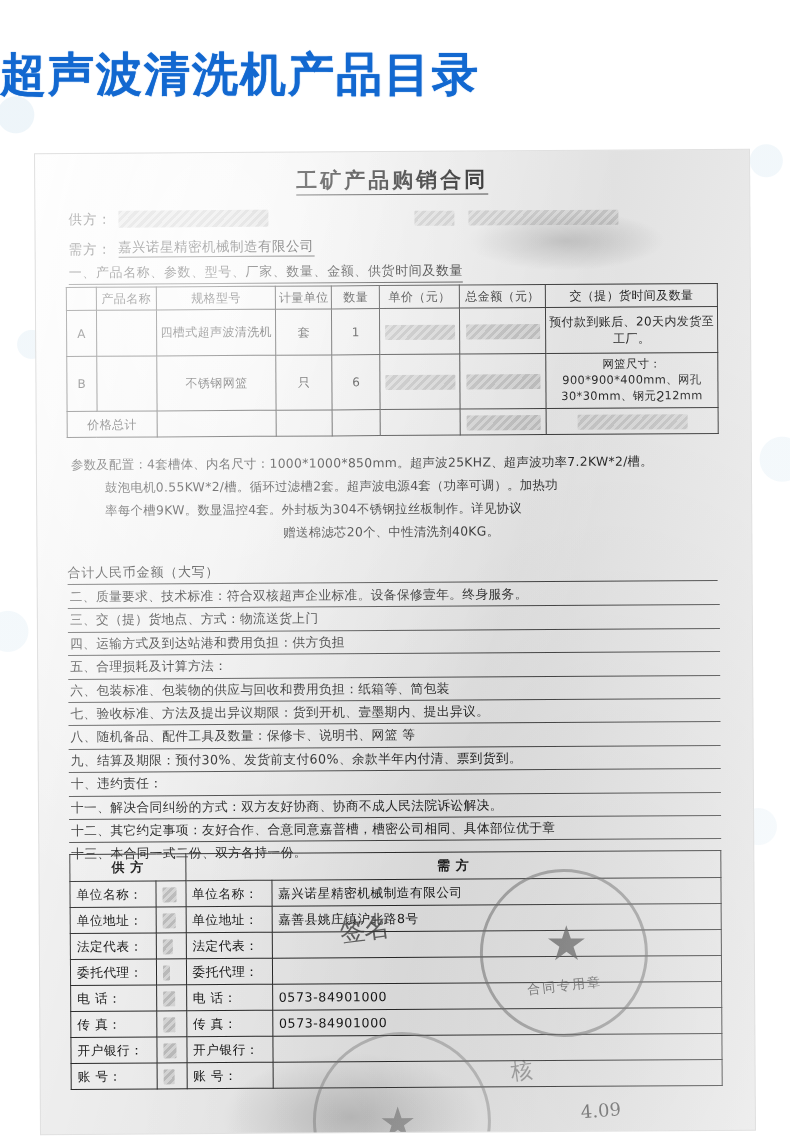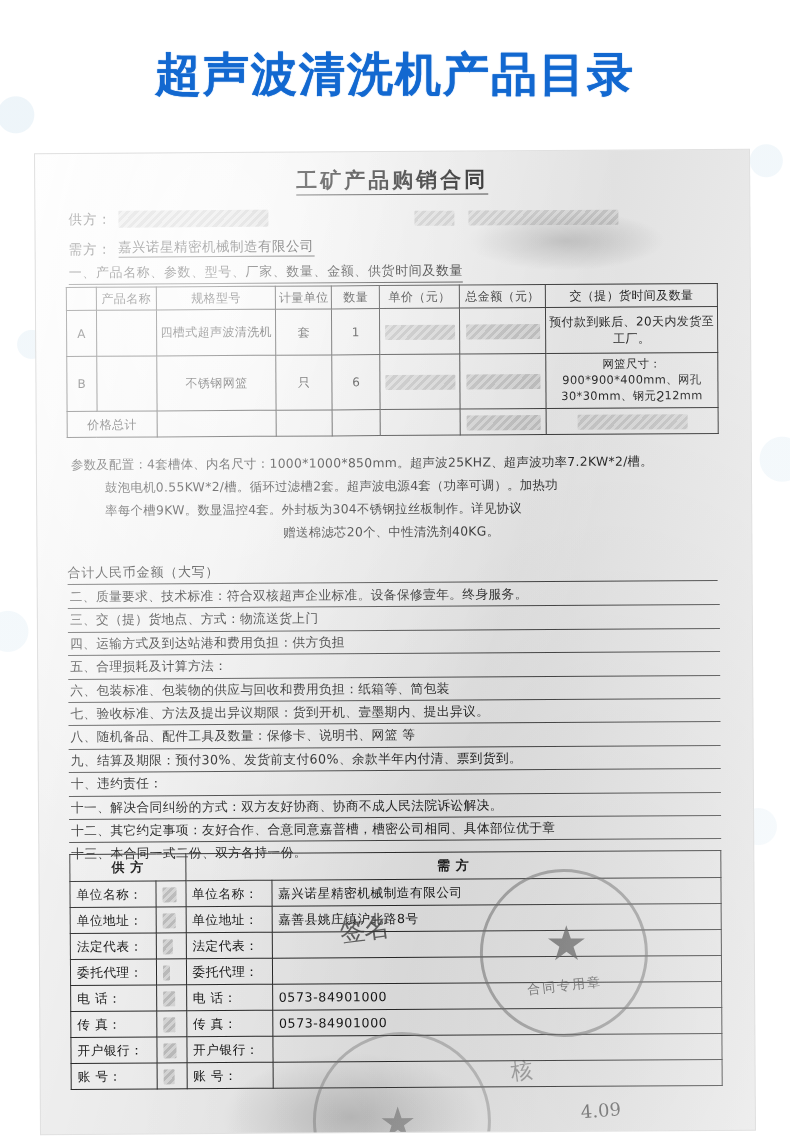--- a/index.html
+++ b/index.html
@@ -27,21 +27,21 @@
       radial-gradient(circle at 1% 55%, rgba(160,200,225,0.12) 0 20px, transparent 21px),
       radial-gradient(circle at 97% 14%, rgba(160,200,225,0.14) 0 16px, transparent 17px),
       radial-gradient(circle at 99% 40%, rgba(160,200,225,0.12) 0 22px, transparent 23px),
       radial-gradient(circle at 96% 72%, rgba(160,200,225,0.10) 0 18px, transparent 19px);
     pointer-events: none;
   }
 
   .banner {
     position: absolute;
     left: 0; top: 0; width: 790px; height: 150px;
-    display: flex; align-items: center; justify-content: center;
+    display: flex; align-items: center; justify-content: flex-start;
   }
   .banner-title {
     font-family: "DejaVu Sans", "Liberation Sans", sans-serif;
     font-size: 46px;
     font-weight: bold;
     letter-spacing: 2px;
     color: #1268d0;
     text-shadow: 0 0 1px #1268d0;
     white-space: nowrap;
   }

